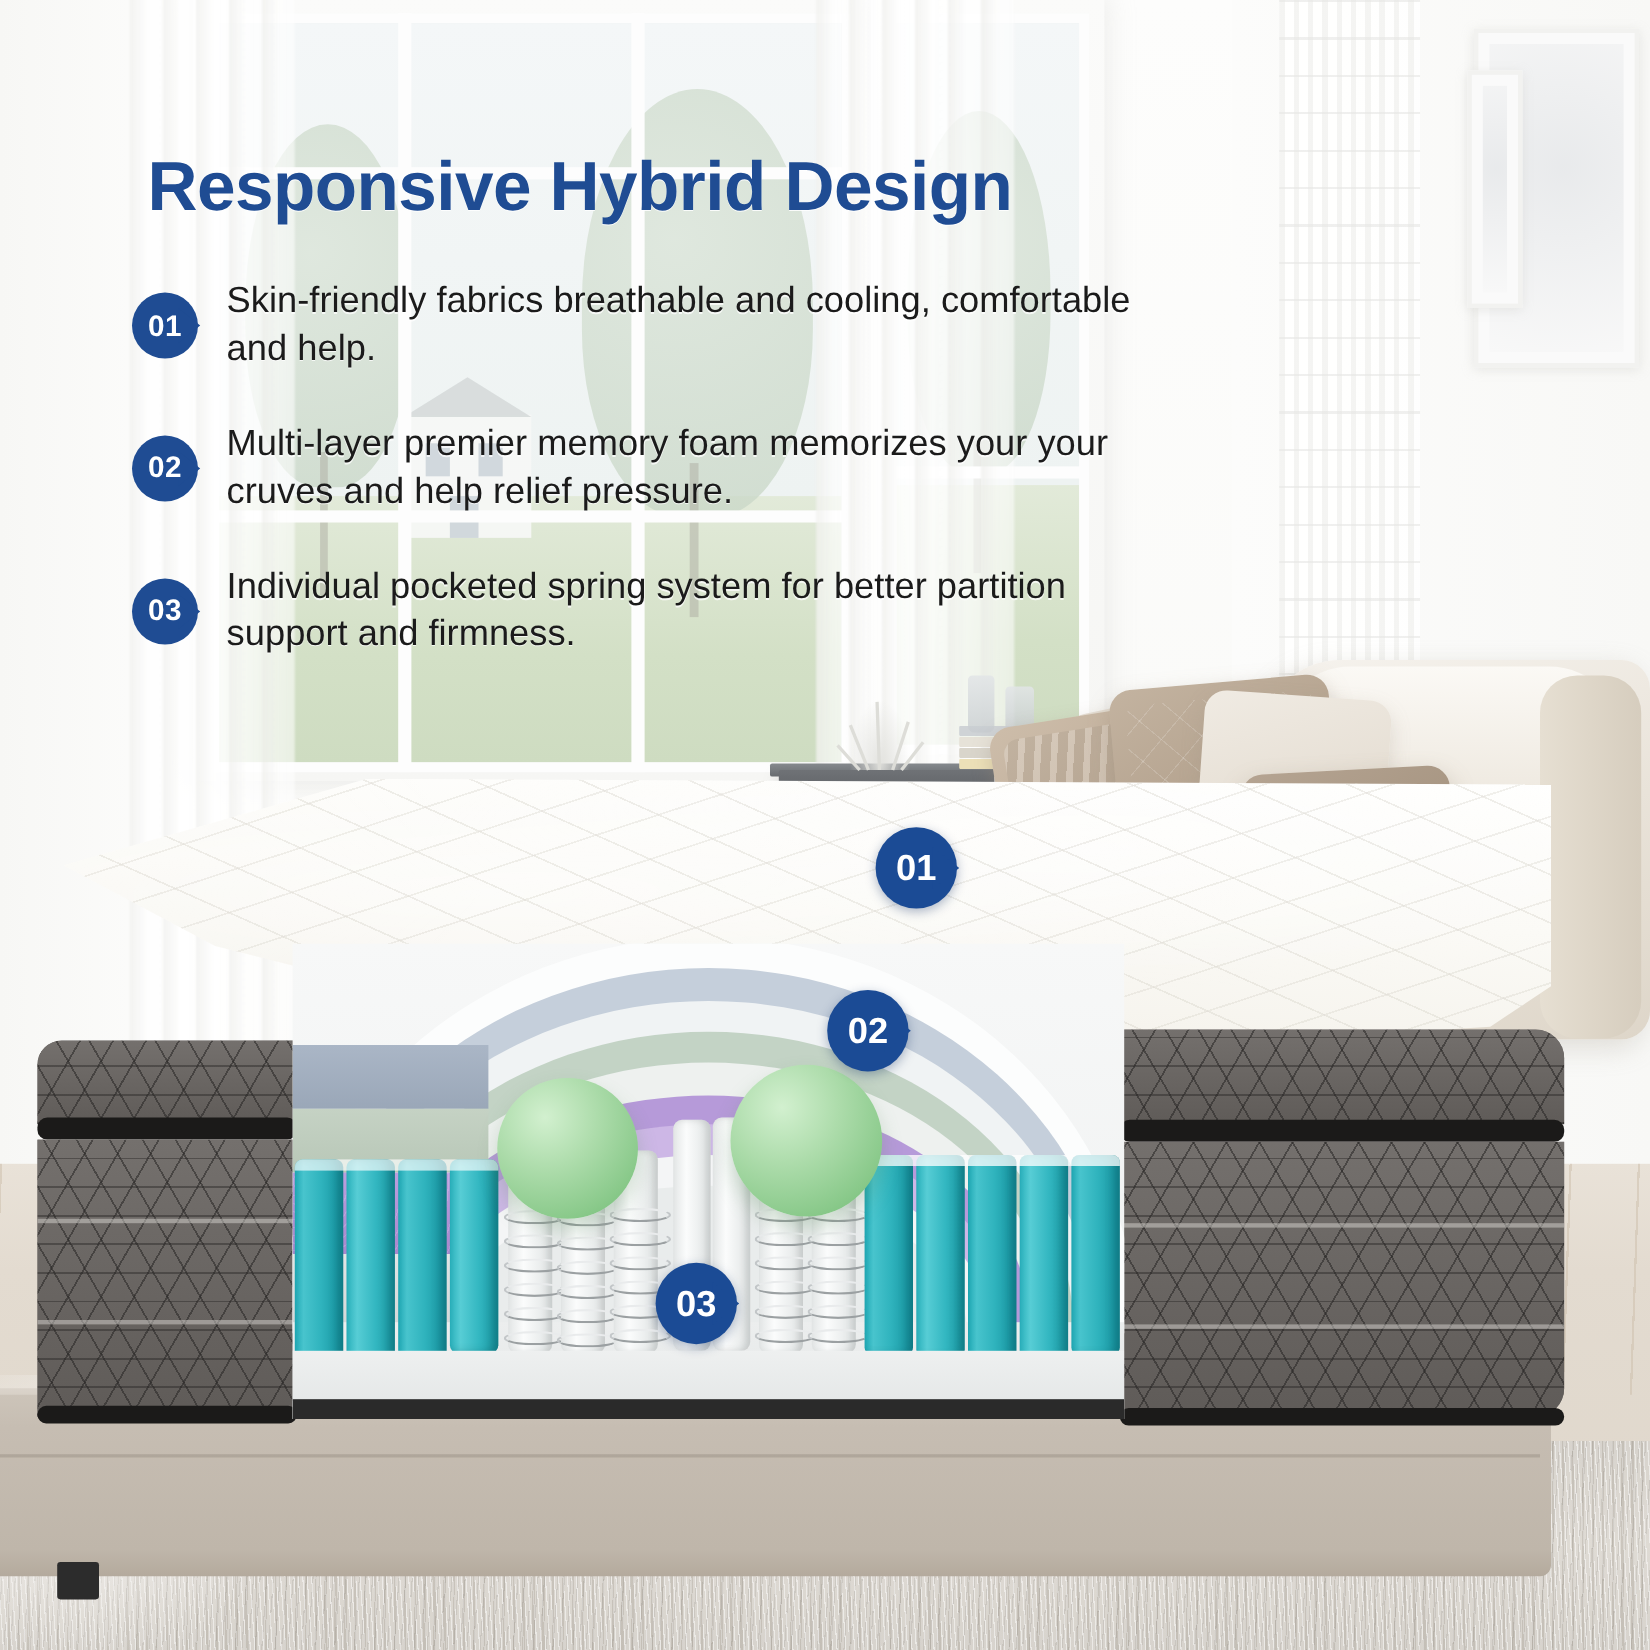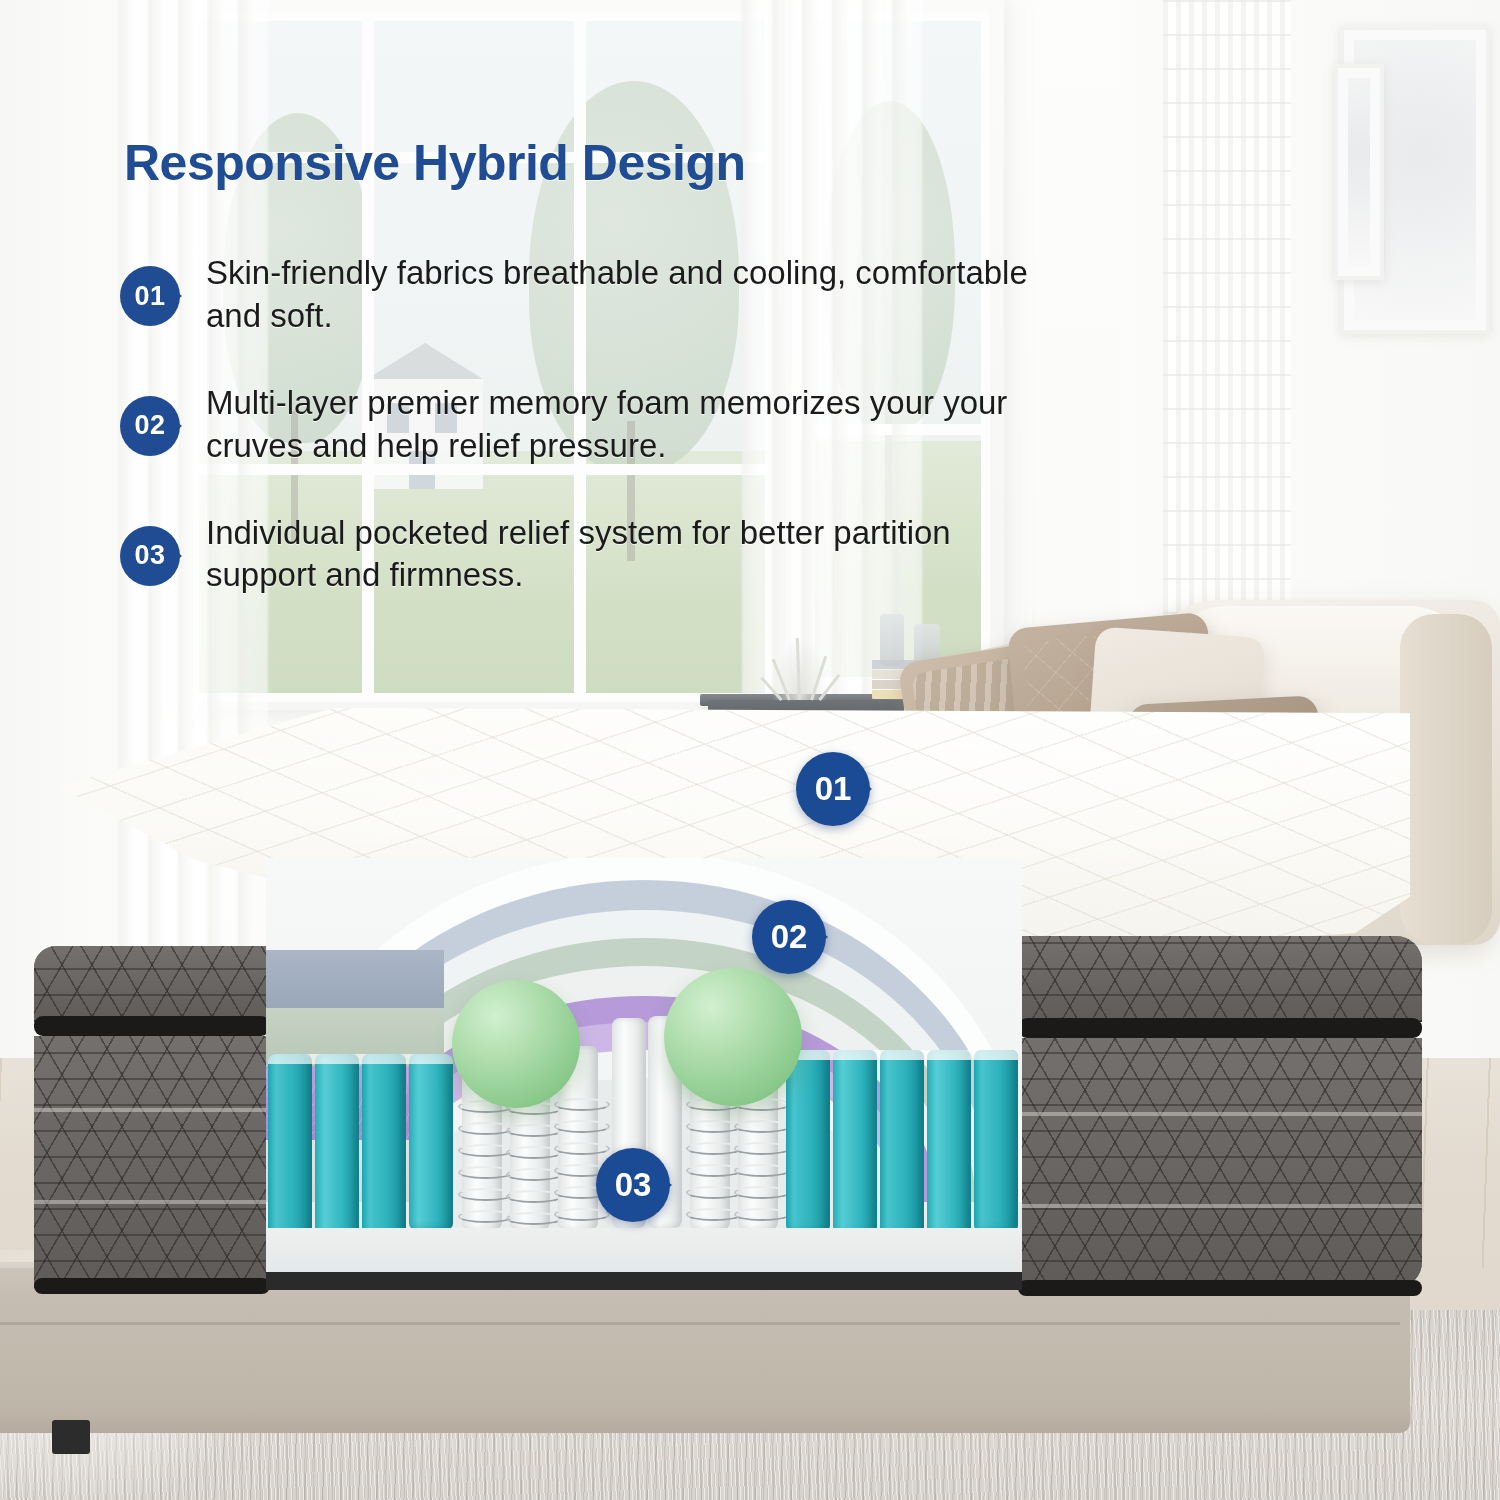--- a/index.html
+++ b/index.html
@@ -210,22 +210,22 @@
     border:2.5px solid #c2c6c8;border-top-color:#e9ebec;border-bottom-color:#9ba0a2;
     background:transparent;}
   .ball{position:absolute;border-radius:50%;
     background:radial-gradient(circle at 34% 28%,#d2f0cf 0%,#addcab 38%,#89c98a 75%,#6fb873 100%);
     box-shadow:0 10px 18px rgba(90,140,95,.28);}
   .base-foam{position:absolute;left:0;right:0;bottom:0;height:62px;
     background:linear-gradient(180deg,#eef0f0,#e2e5e5);}
   .base-dark{position:absolute;left:0;right:0;bottom:0;height:18px;background:#2a2a2a;}
 
   
-  .headline{position:absolute;left:124px;top:134px;
-    font-size:50px;font-weight:bold;letter-spacing:-.5px;color:#1f4c93;
+  .headline{position:absolute;left:134px;top:134px;
+    font-size:63px;font-weight:bold;letter-spacing:-.5px;color:#1f4c93;
     text-shadow:0 1px 0 rgba(255,255,255,.85);white-space:nowrap;}
 
   .bullets{position:absolute;left:120px;top:252px;width:930px;}
   .bullet{position:relative;display:flex;align-items:flex-start;margin-bottom:44px;}
   .badge{position:relative;flex:0 0 auto;width:62px;height:60px;margin-top:14px;}
   .badge .circ{position:absolute;left:0;top:0;width:60px;height:60px;border-radius:50%;
     background:#1f4c93;}
   .badge .tail{position:absolute;left:42px;top:14px;width:0;height:0;
     border-top:16px solid transparent;border-bottom:16px solid transparent;
     border-left:20px solid #1f4c93;}
@@ -488,39 +488,39 @@
   <div class="headline">Responsive Hybrid Design</div>
 
   <div class="bullets">
 
     <div class="bullet">
       <div class="badge">
         <div class="circ"></div>
         <div class="tail"></div>
         <div class="num">01</div>
       </div>
-      <div class="btext">Skin-friendly fabrics breathable and cooling, comfortable and soft.</div>
+      <div class="btext">Skin-friendly fabrics breathable and cooling, comfortable and help.</div>
     </div>
 
     <div class="bullet">
       <div class="badge">
         <div class="circ"></div>
         <div class="tail"></div>
         <div class="num">02</div>
       </div>
       <div class="btext">Multi-layer premier memory foam memorizes your your cruves and help relief pressure.</div>
     </div>
 
     <div class="bullet">
       <div class="badge">
         <div class="circ"></div>
         <div class="tail"></div>
         <div class="num">03</div>
       </div>
-      <div class="btext">Individual pocketed relief system for better partition support and firmness.</div>
+      <div class="btext">Individual pocketed spring system for better partition support and firmness.</div>
     </div>
   </div>
 
   <div class="callout co1">
     <div class="circ"></div>
     <div class="tail"></div>
     <div class="num">01</div>
   </div>
 
   <div class="callout co2">

